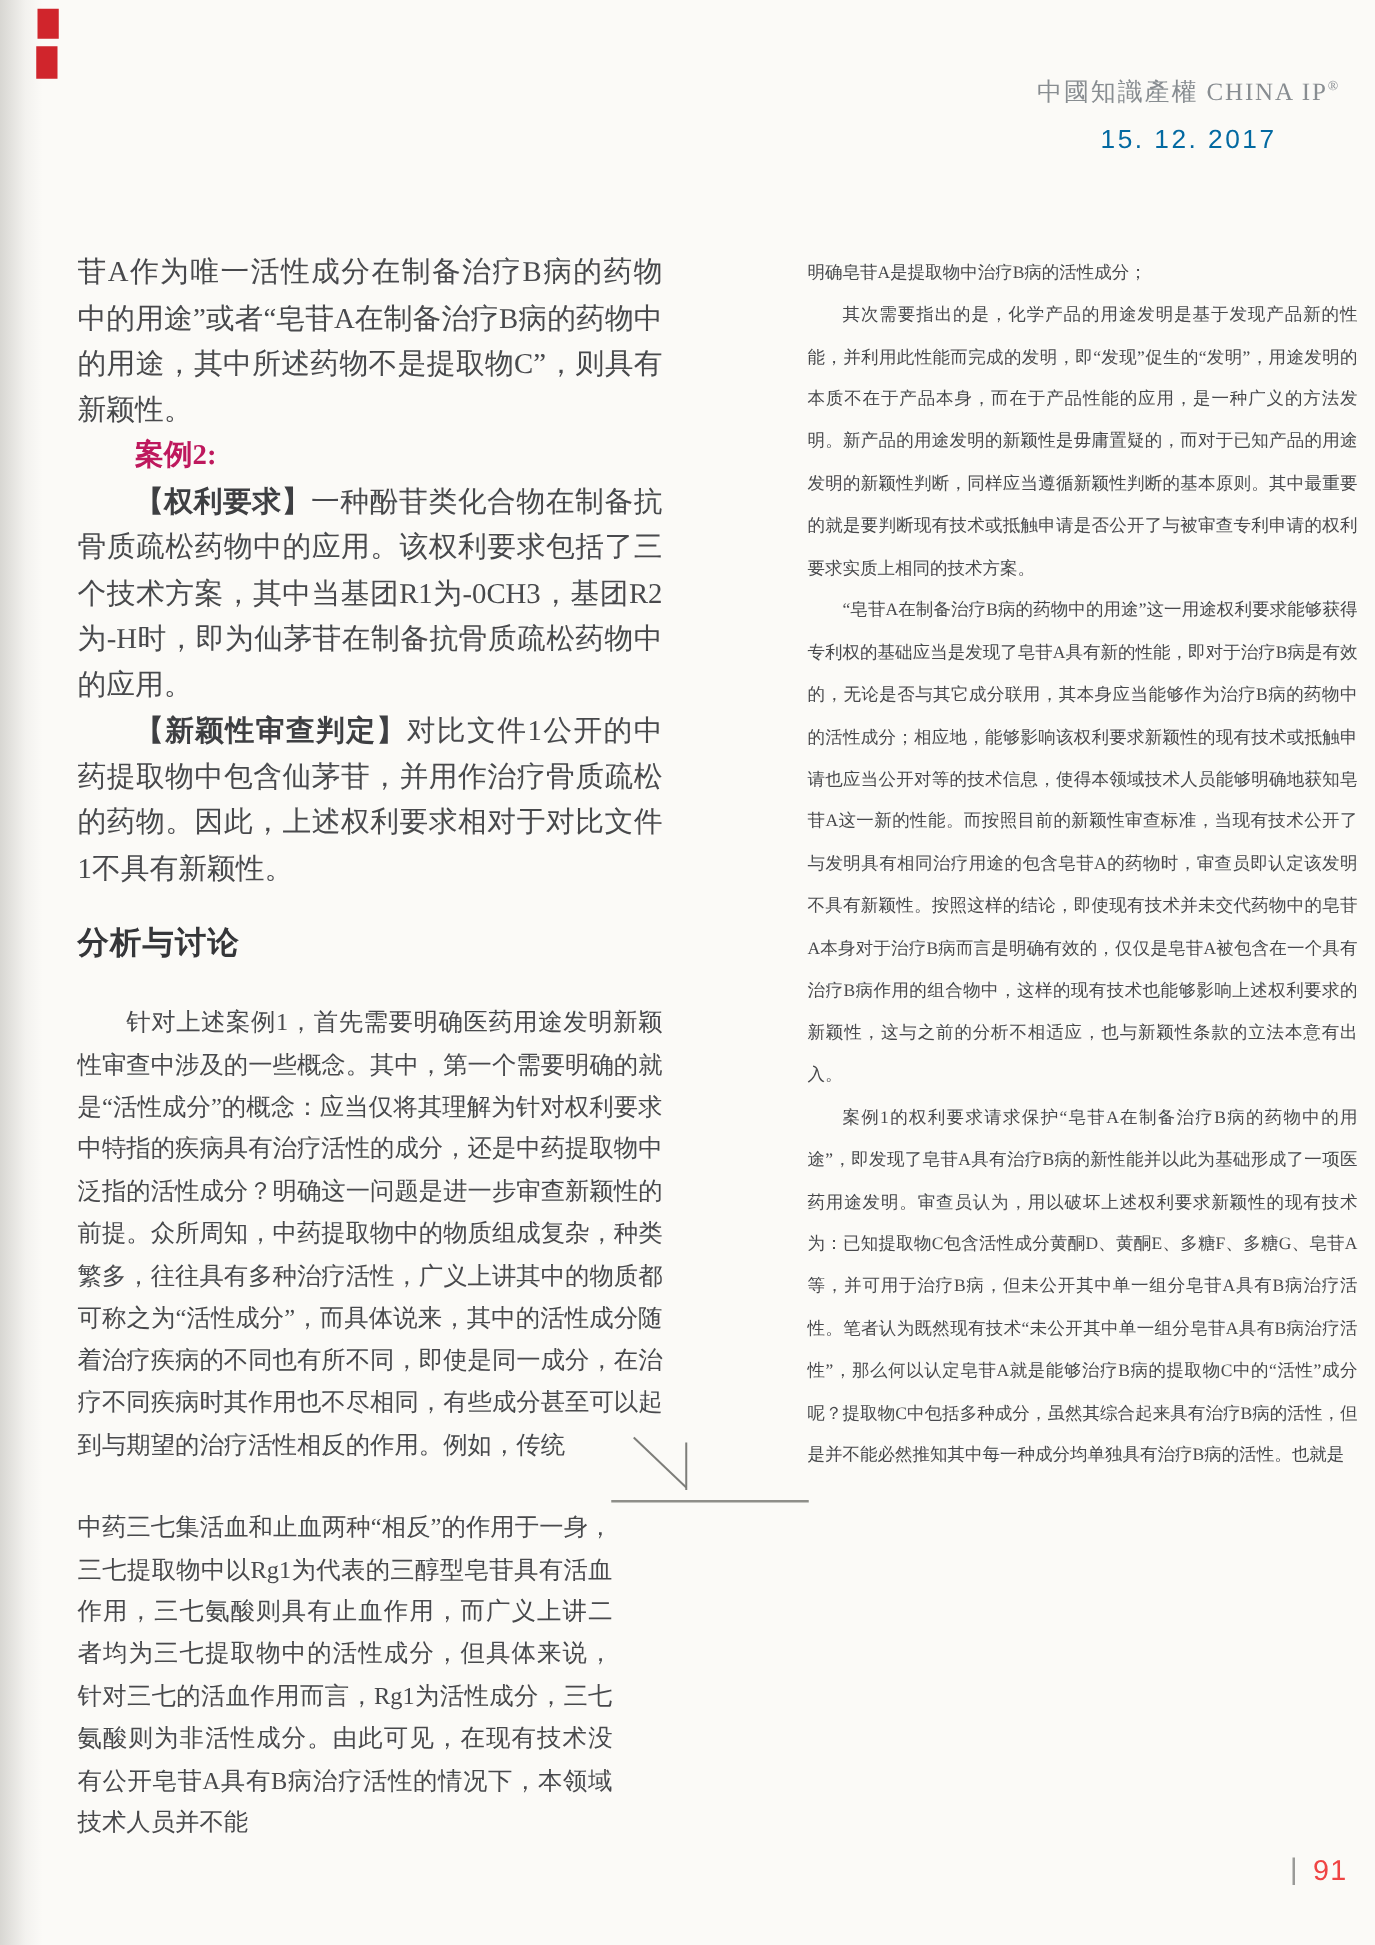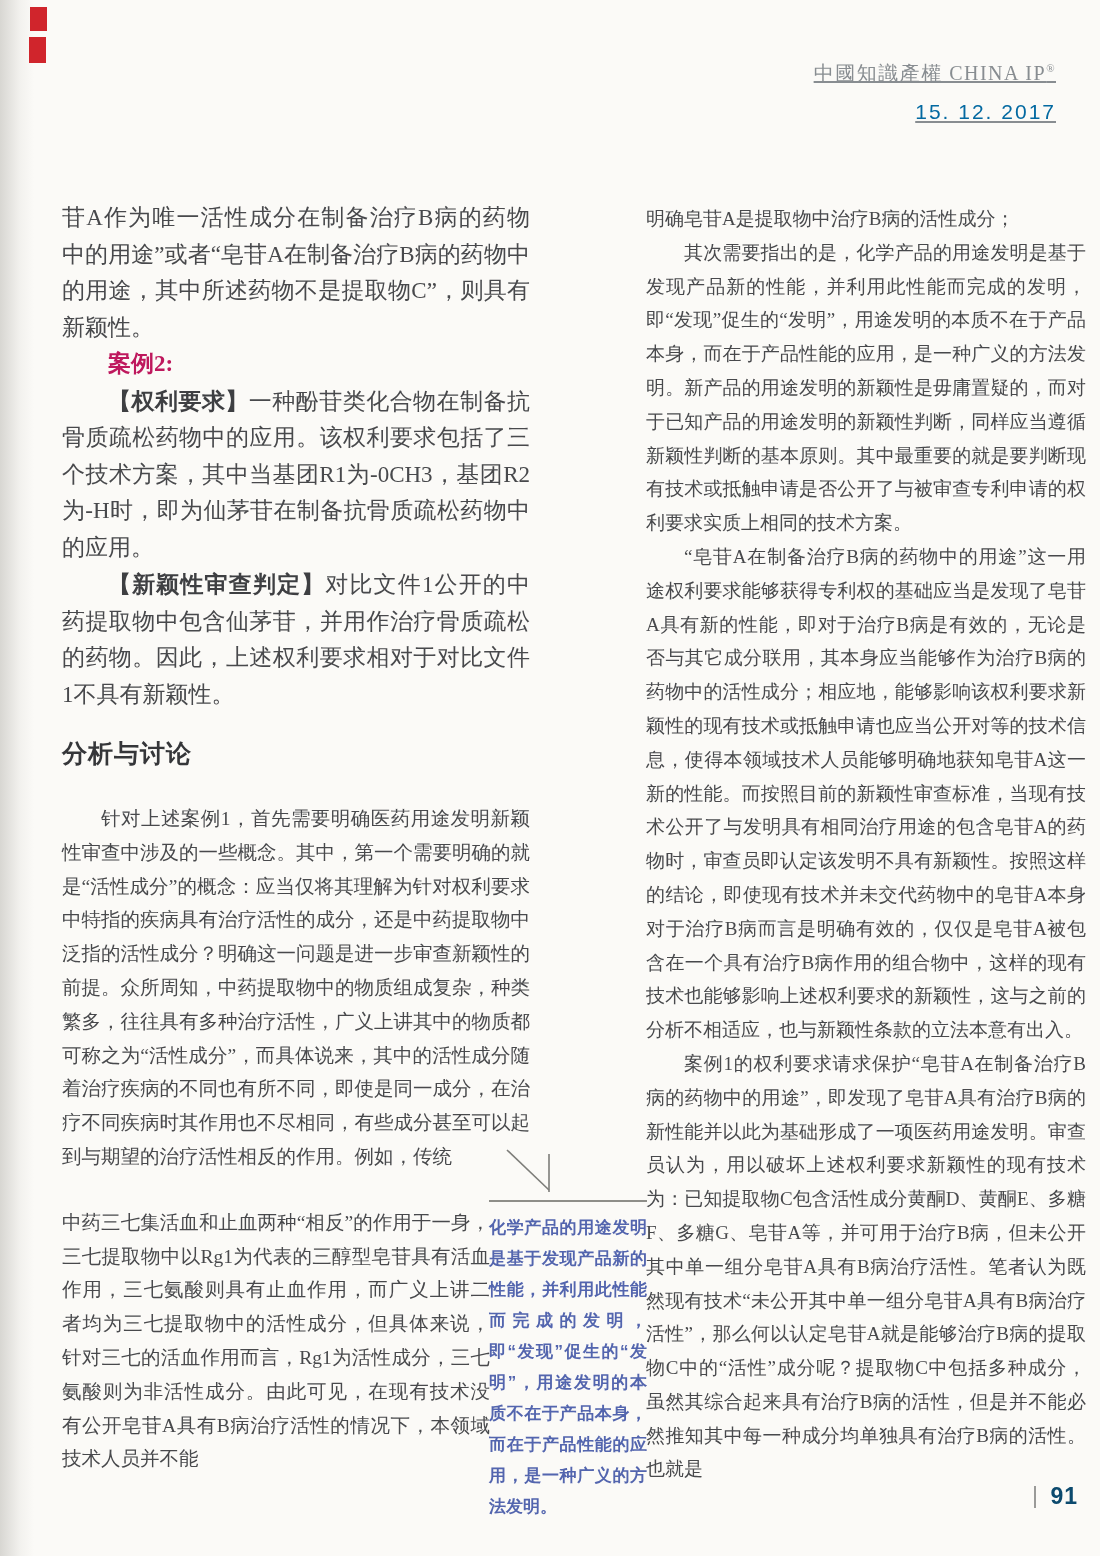--- a/index.html
+++ b/index.html
@@ -15,37 +15,36 @@
   .page-edge{
     position:absolute;left:0;top:0;bottom:0;width:34px;
     background:linear-gradient(90deg,rgba(110,108,100,0.25),rgba(110,108,100,0.06) 60%,rgba(110,108,100,0));
     pointer-events:none;
   }
   .red-mark{position:absolute;background:#d0252c;}
   .red-mark.m1{left:30px;top:7px;width:17px;height:24px;}
   .red-mark.m2{left:29px;top:37px;width:17px;height:26px;}
 
   .header{
-    position:absolute;top:60px;right:44px;text-align:right;
+    position:absolute;top:60px;right:28px;text-align:center;
     color:#888d91;
-    text-decoration:underline;
   }
   .brand{font-size:20px;letter-spacing:1.5px;}
   .brand sup{font-size:11px;vertical-align:super;}
   .date{font-size:21px;margin-top:13px;letter-spacing:2px;color:#0369a1;
         font-family:"Liberation Sans","DejaVu Sans",sans-serif;}
 
   .col-left{position:absolute;left:62px;top:200px;width:468px;}
   .col-right{position:absolute;left:646px;top:202px;width:440px;}
 
   p.bpara{
     margin:0;font-size:23px;line-height:36.5px;
     text-align:justify;word-break:break-all;
   }
-  .col-right p.bpara{font-size:19px;line-height:33.8px;}
+  .col-right p.bpara{font-size:14px;line-height:33.8px;}
   .indent{text-indent:2em;}
   .plabel{font-family:"Liberation Sans","DejaVu Sans",sans-serif;font-weight:bold;color:#3e3f42;}
   .bold-sans{font-family:Liberation Serif, serif;font-weight:bold;color:#be185d;}
 
   .section-heading{
     font-family:"Liberation Sans","DejaVu Sans",sans-serif;
     font-weight:bold;font-size:25px;color:#353639;
     margin:24px 0 15px 0;letter-spacing:1px;
   }
   p.analysis{font-size:19.5px;line-height:33.8px;margin-top:32px;}
@@ -61,21 +60,21 @@
     text-align:justify;word-break:break-all;
     color:#5365ae;
   }
 
   .footer{
     position:absolute;top:1483px;right:22px;
     display:flex;align-items:center;
     font-family:"Liberation Sans","DejaVu Sans",sans-serif;
   }
   .footer-divider{width:2px;height:22px;background:#9a9a98;margin-right:14px;}
-  .page-number{font-size:23px;font-weight:bold;color:#0c4a6e;letter-spacing:1px;}
+  .page-number{font-size:23px;font-weight:normal;color:#ef4444;letter-spacing:1px;}
 </style>
 </head>
 <body>
 
 <div class="page-edge"></div>
 <div class="red-mark m1"></div>
 <div class="red-mark m2"></div>
 
 <div class="header">
   <div class="brand"><span>中國知識產權 CHINA IP</span><sup>®</sup></div>
@@ -91,21 +90,20 @@
   <p class="bpara analysis indent">针对上述案例1，首先需要明确医药用途发明新颖性审查中涉及的一些概念。其中，第一个需要明确的就是“活性成分”的概念：应当仅将其理解为针对权利要求中特指的疾病具有治疗活性的成分，还是中药提取物中泛指的活性成分？明确这一问题是进一步审查新颖性的前提。众所周知，中药提取物中的物质组成复杂，种类繁多，往往具有多种治疗活性，广义上讲其中的物质都可称之为“活性成分”，而具体说来，其中的活性成分随着治疗疾病的不同也有所不同，即使是同一成分，在治疗不同疾病时其作用也不尽相同，有些成分甚至可以起到与期望的治疗活性相反的作用。例如，传统</p>
   <p class="bpara analysis narrow">中药三七集活血和止血两种“相反”的作用于一身，三七提取物中以Rg1为代表的三醇型皂苷具有活血作用，三七氨酸则具有止血作用，而广义上讲二者均为三七提取物中的活性成分，但具体来说，针对三七的活血作用而言，Rg1为活性成分，三七氨酸则为非活性成分。由此可见，在现有技术没有公开皂苷A具有B病治疗活性的情况下，本领域技术人员并不能</p>
 </div>
 
 <div class="callout">
   <svg class="callout-arrow" width="58" height="52" viewBox="0 0 58 52">
     <line x1="6" y1="4" x2="48" y2="44" stroke="#7d7d79" stroke-width="1.6"></line>
     <line x1="48" y1="8" x2="48" y2="46" stroke="#7d7d79" stroke-width="1.6"></line>
   </svg>
   <hr class="callout-rule">
-  <p class="callout-text">化学产品的用途发明是基于发现产品新的性能，并利用此性能而完成的发明，即“发现”促生的“发明”，用途发明的本质不在于产品本身，而在于产品性能的应用，是一种广义的方法发明。</p>
 </div>
 
 <div class="col-right">
   <p class="bpara">明确皂苷A是提取物中治疗B病的活性成分；</p>
   <p class="bpara indent">其次需要指出的是，化学产品的用途发明是基于发现产品新的性能，并利用此性能而完成的发明，即“发现”促生的“发明”，用途发明的本质不在于产品本身，而在于产品性能的应用，是一种广义的方法发明。新产品的用途发明的新颖性是毋庸置疑的，而对于已知产品的用途发明的新颖性判断，同样应当遵循新颖性判断的基本原则。其中最重要的就是要判断现有技术或抵触申请是否公开了与被审查专利申请的权利要求实质上相同的技术方案。</p>
   <p class="bpara indent">“皂苷A在制备治疗B病的药物中的用途”这一用途权利要求能够获得专利权的基础应当是发现了皂苷A具有新的性能，即对于治疗B病是有效的，无论是否与其它成分联用，其本身应当能够作为治疗B病的药物中的活性成分；相应地，能够影响该权利要求新颖性的现有技术或抵触申请也应当公开对等的技术信息，使得本领域技术人员能够明确地获知皂苷A这一新的性能。而按照目前的新颖性审查标准，当现有技术公开了与发明具有相同治疗用途的包含皂苷A的药物时，审查员即认定该发明不具有新颖性。按照这样的结论，即使现有技术并未交代药物中的皂苷A本身对于治疗B病而言是明确有效的，仅仅是皂苷A被包含在一个具有治疗B病作用的组合物中，这样的现有技术也能够影响上述权利要求的新颖性，这与之前的分析不相适应，也与新颖性条款的立法本意有出入。</p>
   <p class="bpara indent">案例1的权利要求请求保护“皂苷A在制备治疗B病的药物中的用途”，即发现了皂苷A具有治疗B病的新性能并以此为基础形成了一项医药用途发明。审查员认为，用以破坏上述权利要求新颖性的现有技术为：已知提取物C包含活性成分黄酮D、黄酮E、多糖F、多糖G、皂苷A等，并可用于治疗B病，但未公开其中单一组分皂苷A具有B病治疗活性。笔者认为既然现有技术“未公开其中单一组分皂苷A具有B病治疗活性”，那么何以认定皂苷A就是能够治疗B病的提取物C中的“活性”成分呢？提取物C中包括多种成分，虽然其综合起来具有治疗B病的活性，但是并不能必然推知其中每一种成分均单独具有治疗B病的活性。也就是</p>
 </div>
 
 <div class="footer">

